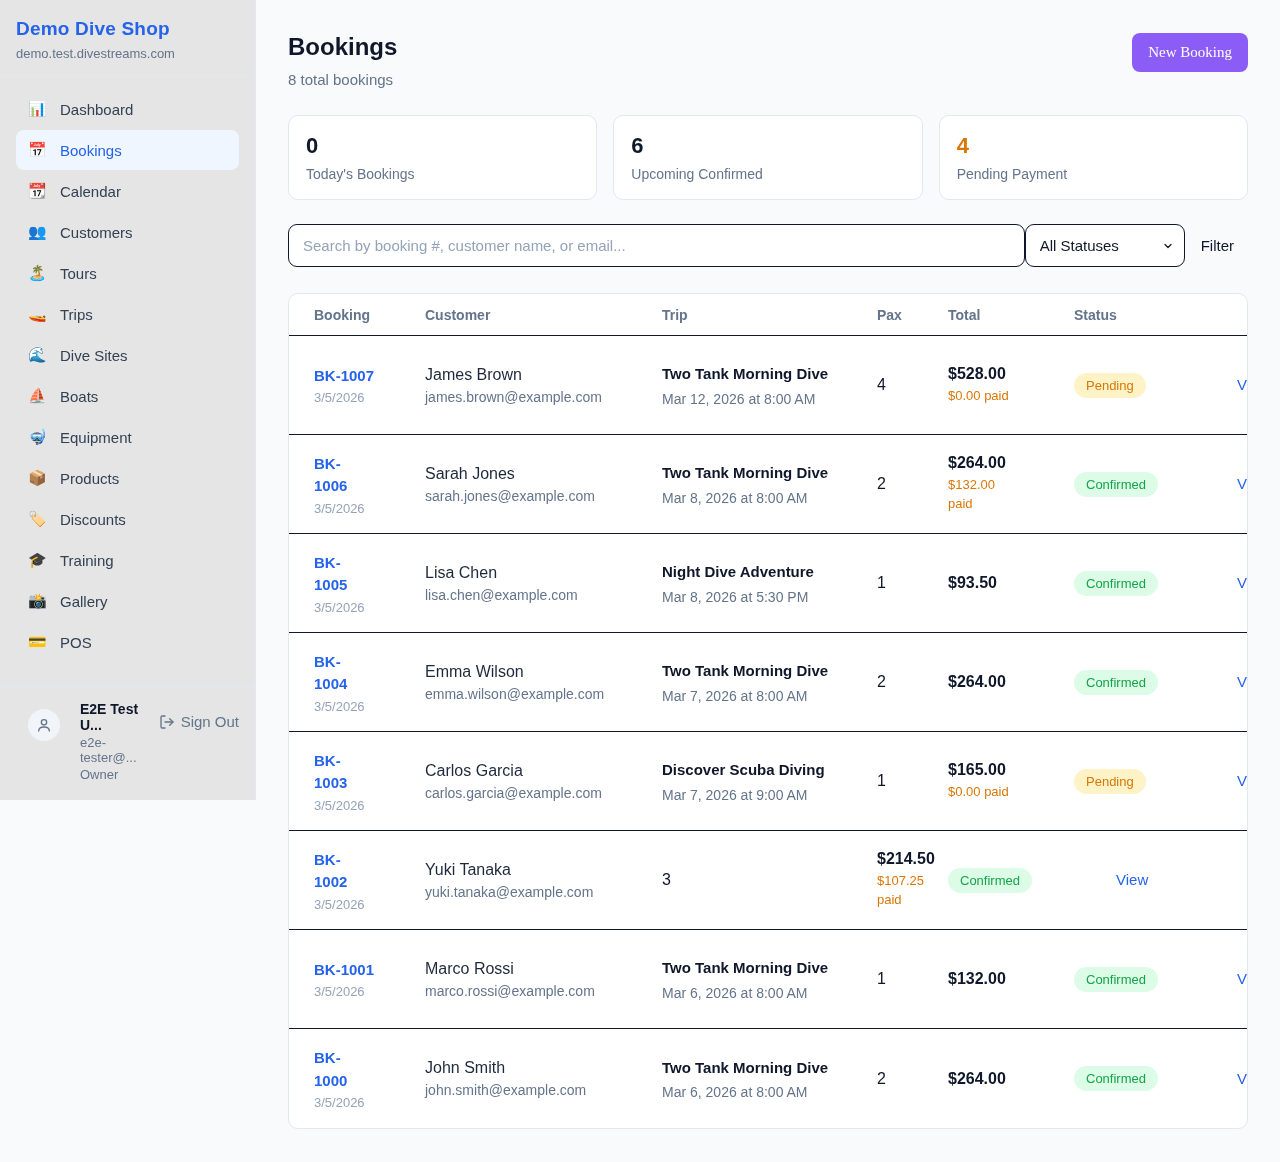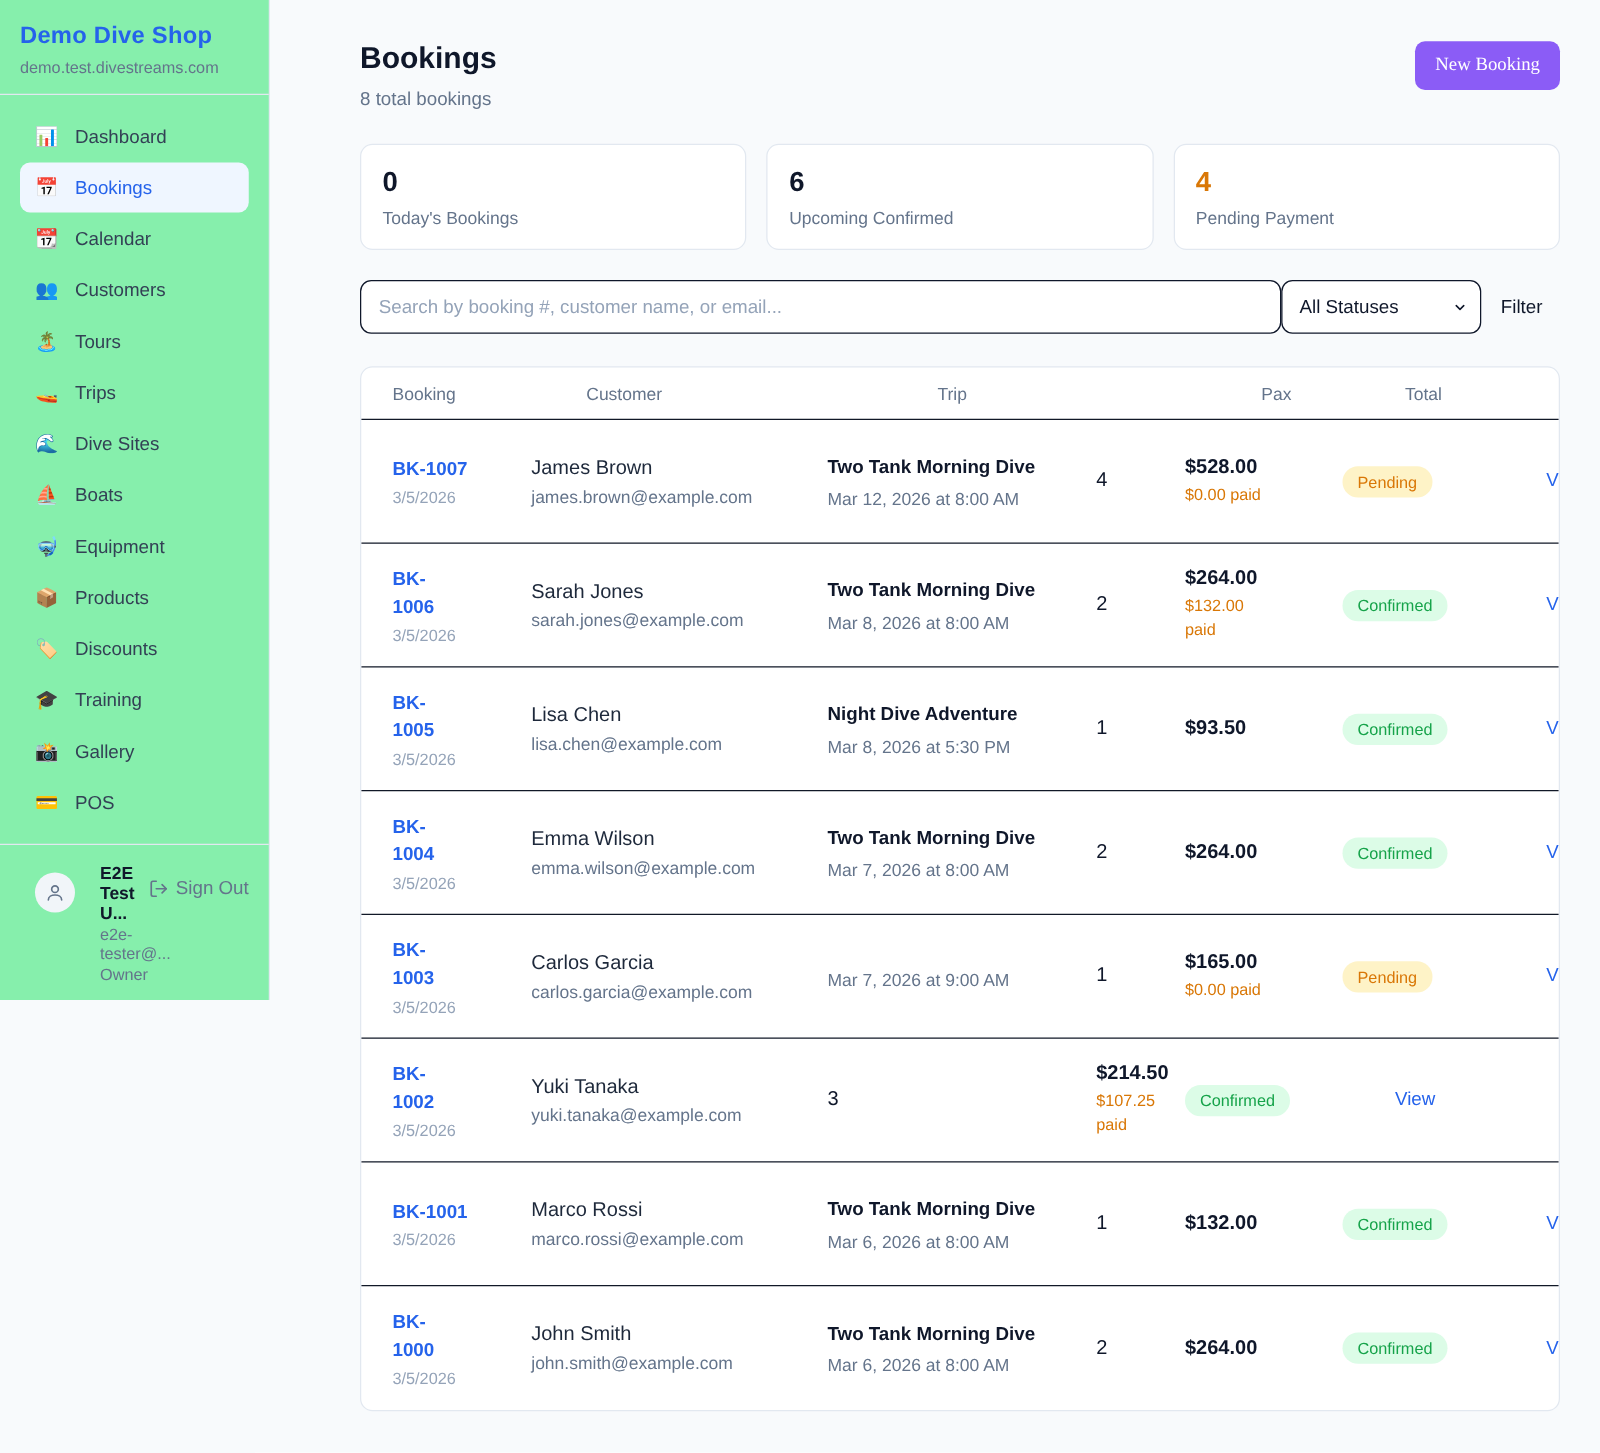--- a/index.html
+++ b/index.html
@@ -6,22 +6,22 @@
   html,body { width:1280px; min-height:1162px; }
   body {
     font-family:"Liberation Sans", sans-serif;
     background:#f8fafc;
     color:#0f172a;
     position:relative;
   }
   
   .sidebar {
     position:absolute; left:0; top:0;
-    width:216px; height:800px;
-    background:#86efac;
+    width:256px; height:800px;
+    background:#e5e5e5;
     border-right:1px solid #e2e8f0;
     display:flex; flex-direction:column;
   }
   .brand-block { padding:18px 16px 14px 16px; border-bottom:1px solid #e2e8f0; }
   .brand { color:#2563eb; font-size:19px; font-weight:700; letter-spacing:.2px; }
   .subdomain { color:#64748b; font-size:13px; margin-top:6px; }
   .nav { padding:12px 8px; flex:1 1 auto; }
   .nav-item {
     display:flex; align-items:center; gap:12px;
     padding:11px 12px; margin:1px 8px;
@@ -95,23 +95,22 @@
     background:#ffffff; border:1px solid #e2e8f0; border-radius:10px;
     overflow:hidden;
   }
   .trow {
     display:grid;
     grid-template-columns:111px 237px 215px 71px 126px 121px 1fr;
     padding-left:25px; align-items:center;
   }
   .thead {
     height:42px; align-items:center;
-    color:#64748b; font-size:14px; font-weight:400;
+    color:#64748b; font-size:14px; font-weight:700;
     border-bottom:1px solid #111827;
-    gap:44px;
   }
   .tbody .trow { min-height:99px; border-bottom:1px solid #111827; }
   .tbody .trow:last-child { border-bottom:none; }
   .bk-id { color:#2563eb; font-size:15px; font-weight:600; line-height:1.5; cursor:pointer; }
   .bk-date { color:#94a3b8; font-size:13px; margin-top:3px; }
   .cust-name { color:#1e293b; font-size:16px; }
   .cust-email { color:#64748b; font-size:14px; margin-top:5px; }
   .trip-name { color:#0f172a; font-size:15px; font-weight:600; max-width:172px; line-height:1.5; }
   .trip-dt { color:#64748b; font-size:14px; margin-top:5px; }
   .pax { font-size:16px; color:#0f172a; }
@@ -381,20 +380,21 @@
   <div class="trow">
     <div>
       <div class="bk-id">BK-<br>1003</div>
       <div class="bk-date">3/5/2026</div>
     </div>
     <div>
       <div class="cust-name">Carlos Garcia</div>
       <div class="cust-email">carlos.garcia@example.com</div>
     </div>
     <div>
+      <div class="trip-name">Discover Scuba Diving</div>
       <div class="trip-dt">Mar 7, 2026 at 9:00 AM</div>
     </div>
     <div class="pax">1</div>
     <div>
       <div class="total">$165.00</div>
       <div class="paid">$0.00 paid</div>
     </div>
     <div>
       <span class="badge badge-pending">Pending</span>
     </div>

